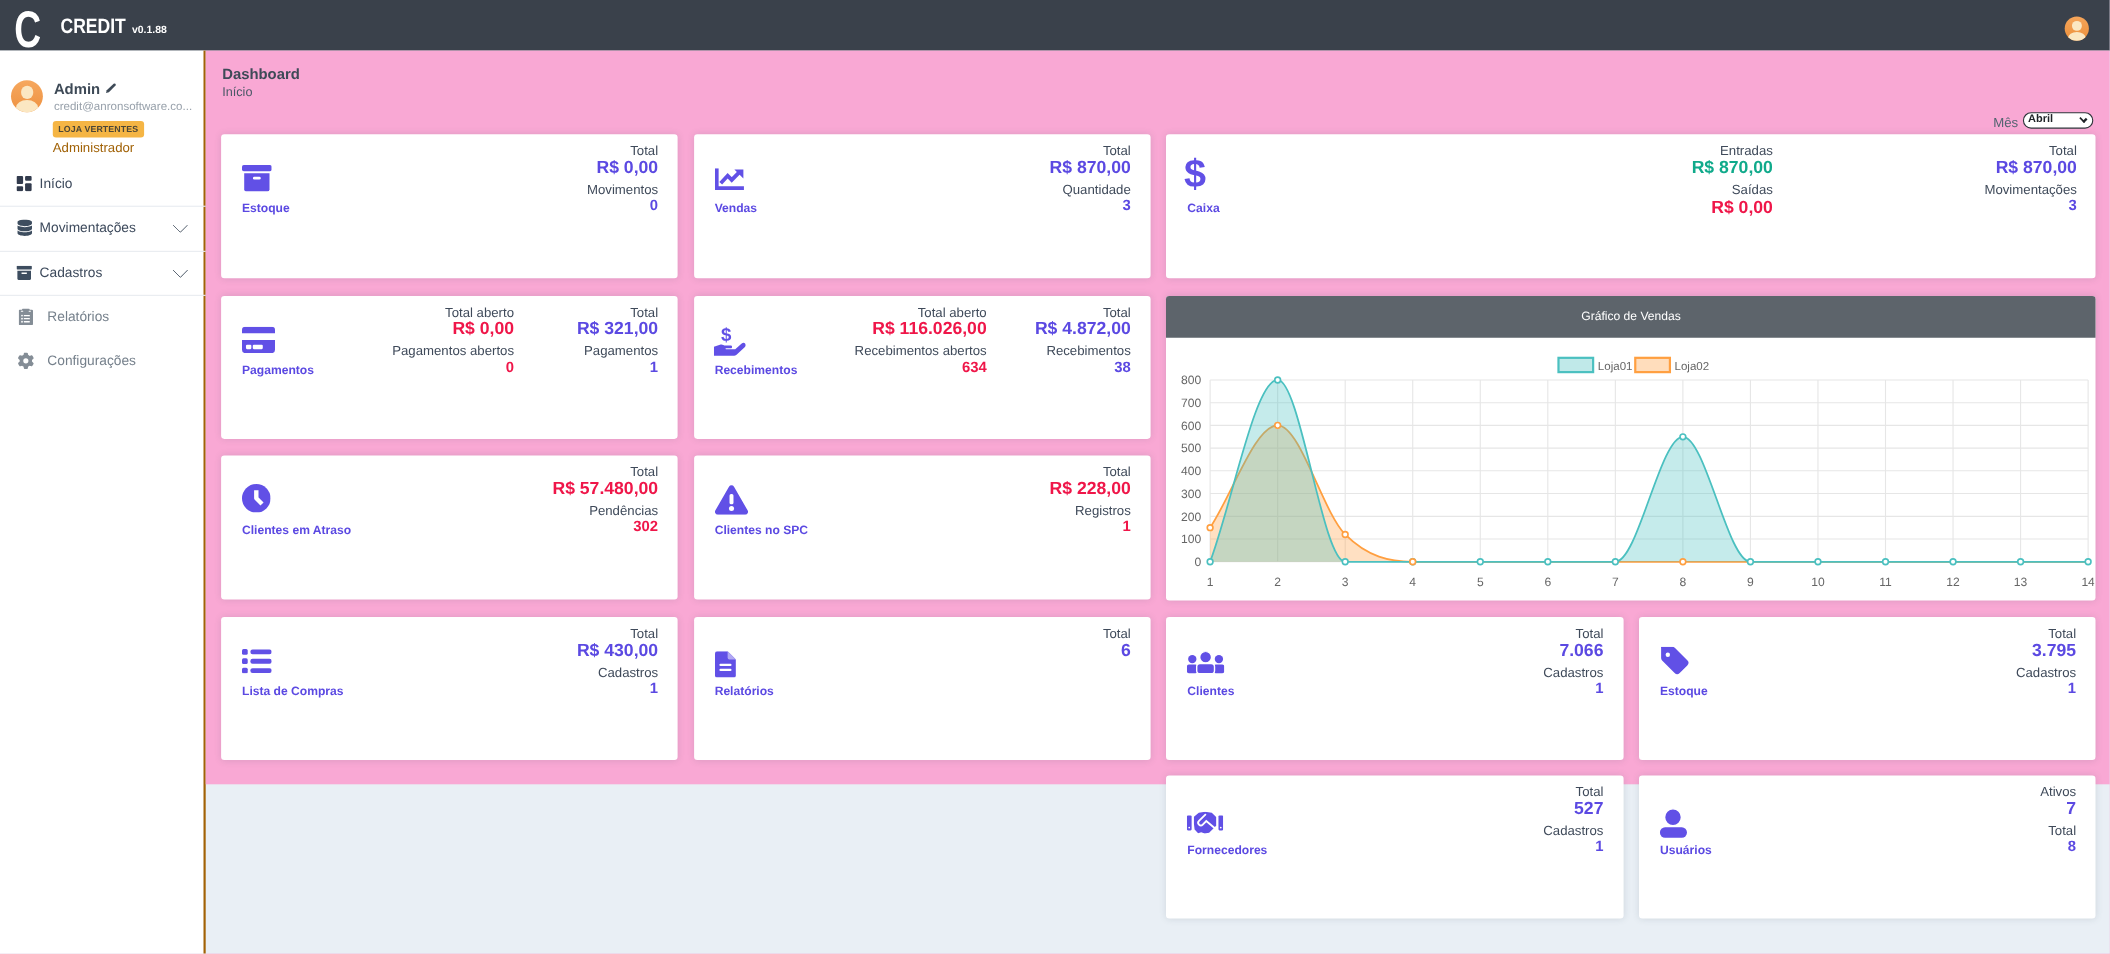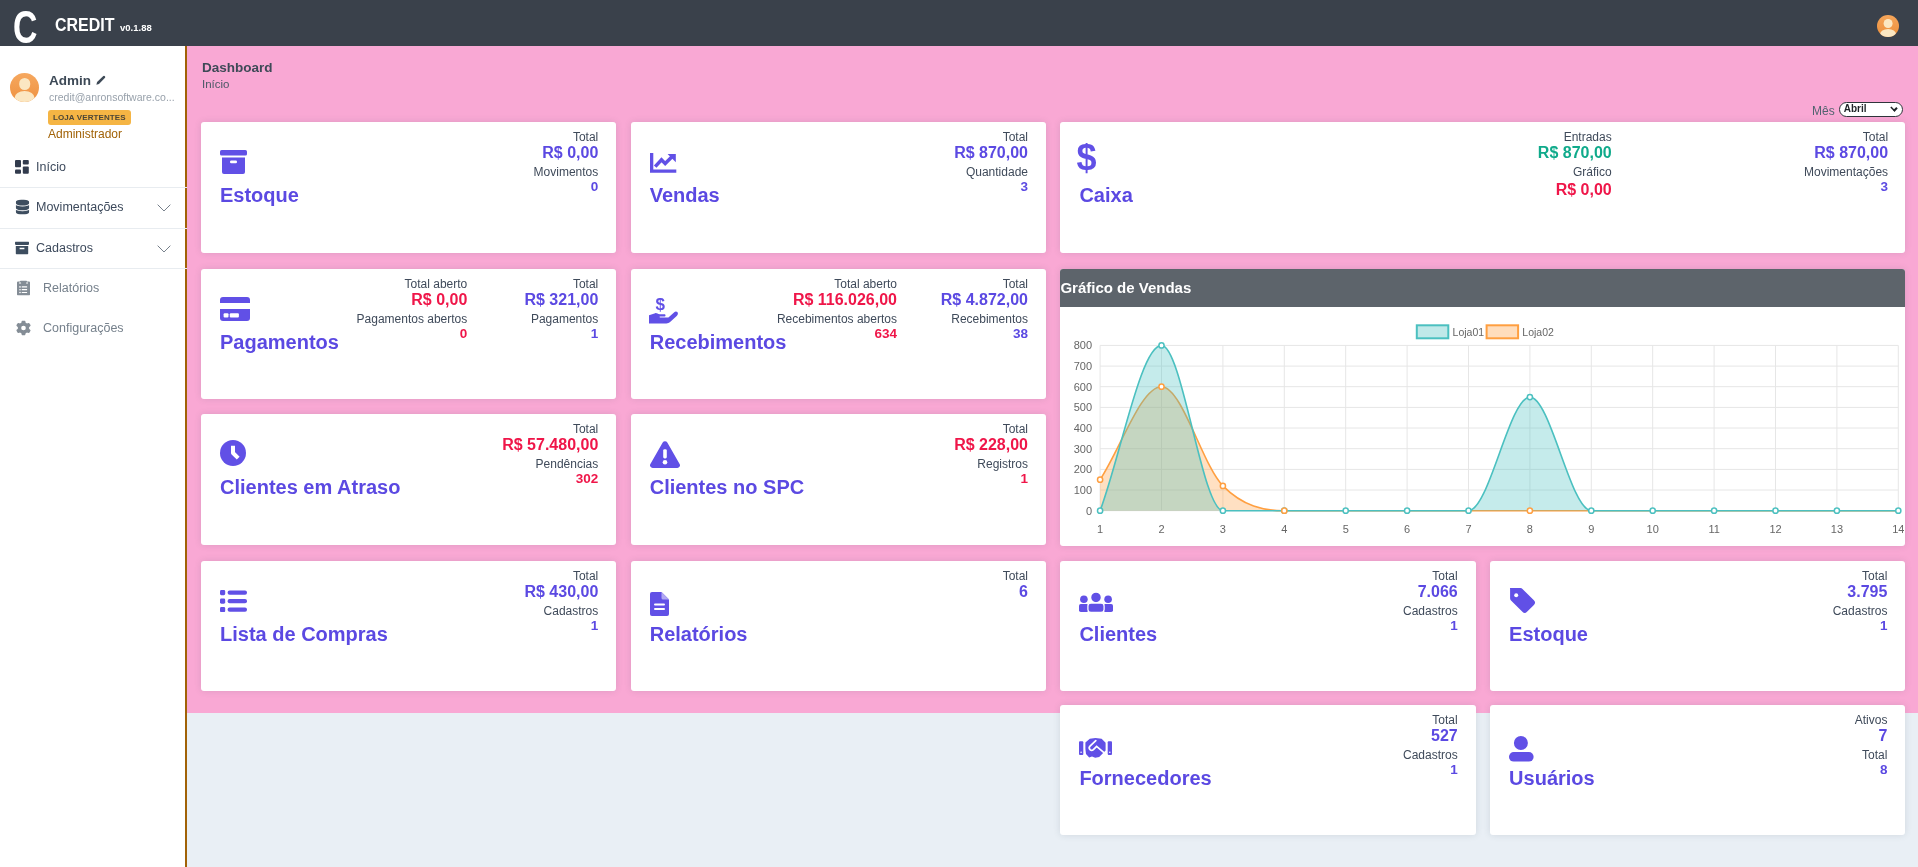--- a/index.html
+++ b/index.html
@@ -25,27 +25,27 @@
 .chev{position:absolute;right:18px;top:50%;width:10px;height:10px;border-right:1.8px solid #4e5a68;border-bottom:1.8px solid #4e5a68;transform:translateY(-72%) rotate(45deg);border-radius:1px}
 .sep{position:absolute;left:0;width:187px;border-top:1px solid #e8ecf0}
 .main{position:absolute;left:187px;top:46px;width:1731px;height:667px;background:#f9a8d4}
 .h1{position:absolute;left:15px;top:14px;font-size:13.5px;font-weight:bold;color:#3e4a57}
 .h2{position:absolute;left:15px;top:32px;font-size:11.5px;color:#4a5866}
 .meslbl{position:absolute;left:1625px;top:58px;font-size:12px;color:#51636f}
 .messel{position:absolute;left:1651.7px;top:55.5px;width:64.5px;height:15px;border:1.8px solid #2f353b;border-radius:8px;background:#fff;font-size:10px;font-weight:bold;color:#1f2327;line-height:11.5px;padding-left:4px}
 .messel .mchev{position:absolute;right:5px;top:2.5px;width:6px;height:6px;border-right:2.2px solid #1f2327;border-bottom:2.2px solid #1f2327;transform:rotate(45deg) scaleY(.75)}
 .card{position:absolute;height:130.5px;background:#fff;border-radius:3px;box-shadow:0 0 7px rgba(55,75,95,.14)}
 .ic{position:absolute;left:19px;top:28px}
-.ct{position:absolute;left:19px;top:62px;font-size:20px;font-weight:bold;color:#5b49e2}
+.ct{position:absolute;left:19px;top:62px;font-size:11px;font-weight:bold;color:#5b49e2}
 .col{position:absolute;top:4px;text-align:right}
 .lb{font-size:12px;color:#3f4a5a;line-height:15px;margin-top:4px}
 .vA{font-size:16px;font-weight:bold;line-height:16px}
 .vB{font-size:13.5px;font-weight:bold;line-height:14px;margin-top:0}
 .pu{color:#5b49e2}.rd{color:#ef1649}.gn{color:#10aa8b}
-.chd{position:absolute;left:0;top:0;width:100%;height:38px;background:#5d646b;border-radius:3px 3px 0 0;text-align:left;color:#fff;font-size:15px;font-weight:bold;line-height:38px}
+.chd{position:absolute;left:0;top:0;width:100%;height:38px;background:#5d646b;border-radius:3px 3px 0 0;text-align:center;color:#fff;font-size:11px;font-weight:normal;line-height:38px}
 </style>
 </head>
 <body>
 <div class="navbar">
   <span class="logoC">C</span>
     <span class="logoT">CREDIT</span>
     <span class="logoV">v0.1.88</span>
   <span class="navAv">
       <span class="person"></span>
       <span class="person2"></span>
@@ -147,21 +147,21 @@
         <div class="lb">Quantidade</div>
         <div class="vB pu">3</div>
       </div>
   </div>
   <div class="card" style="left:873.4px;top:76px;width:844.7px">
     <div class="ic" style="top:14.5px;left:16px;font-size:36px;font-weight:bold;color:#6150e6">$</div>
     <div class="ct">Caixa</div>
     <div class="col" style="right:293.4px">
         <div class="lb">Entradas</div>
         <div class="vA gn">R$ 870,00</div>
-        <div class="lb">Gráfico</div>
+        <div class="lb">Saídas</div>
         <div class="vA rd" style="margin-top:2px">R$ 0,00</div>
       </div>
     <div class="col" style="right:17px">
         <div class="lb">Total</div>
         <div class="vA pu">R$ 870,00</div>
         <div class="lb">Movimentações</div>
         <div class="vB pu">3</div>
       </div>
   </div>
 

